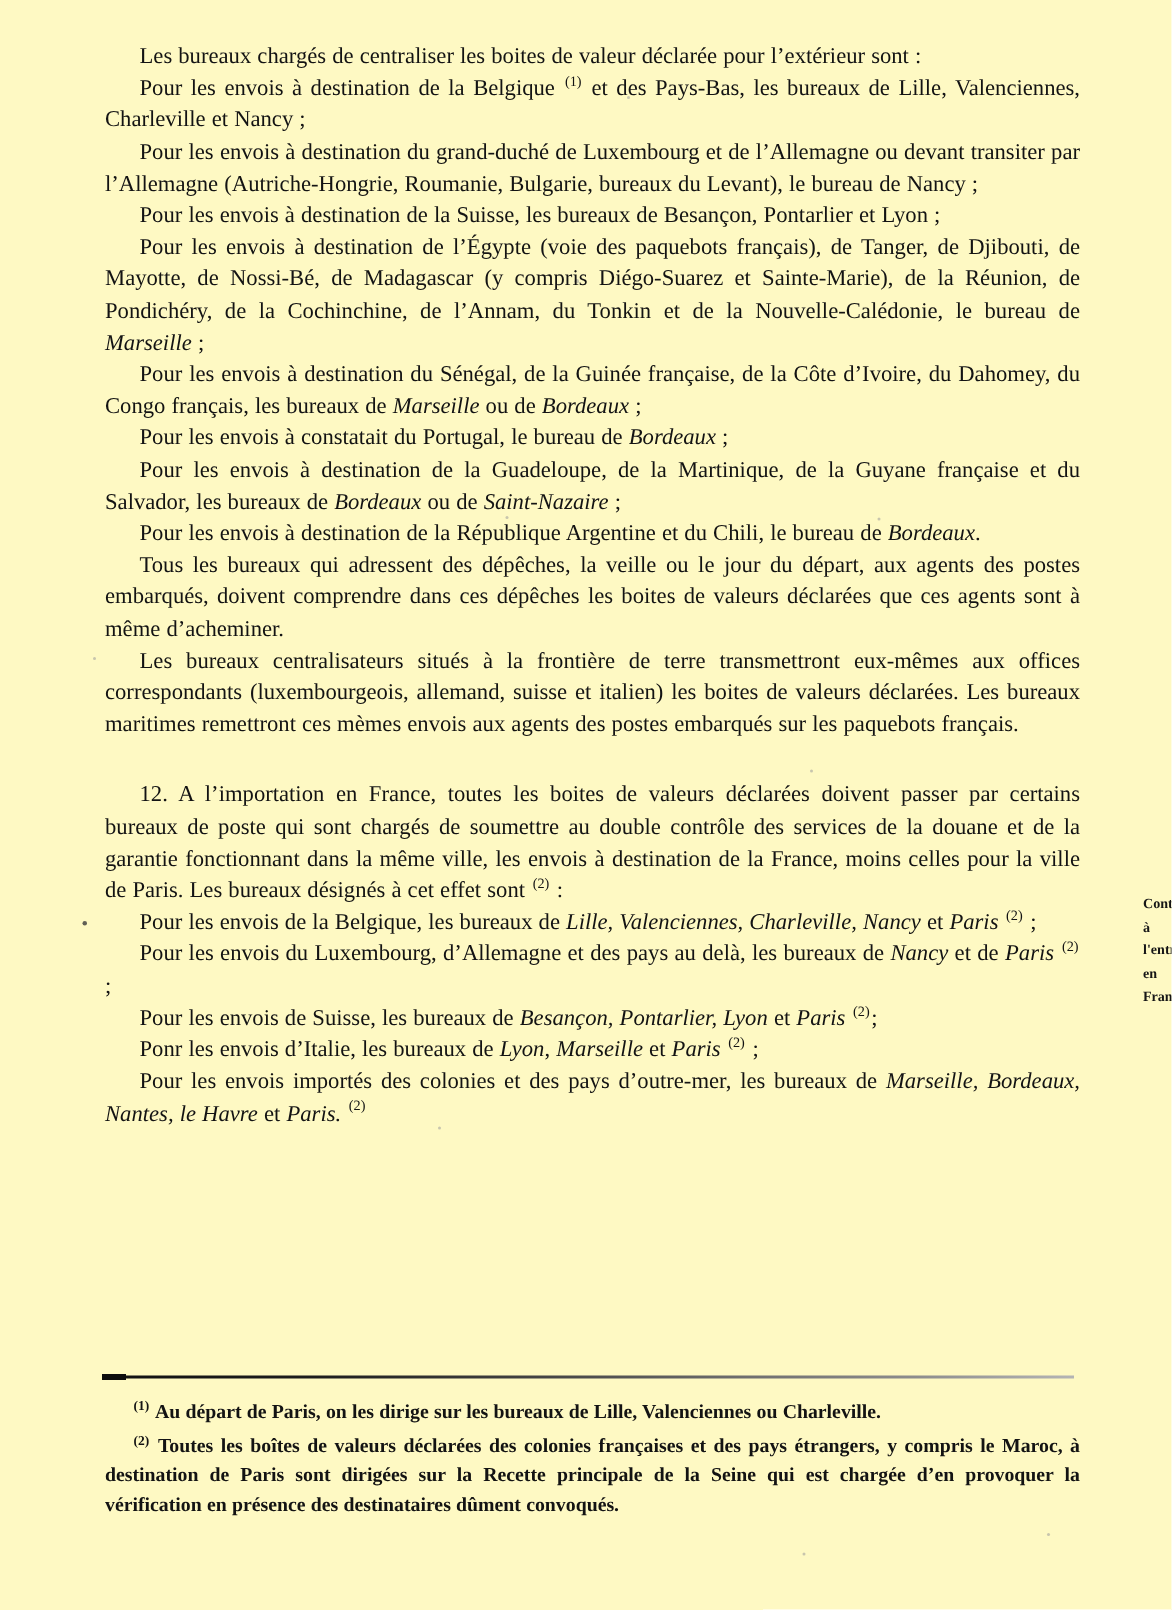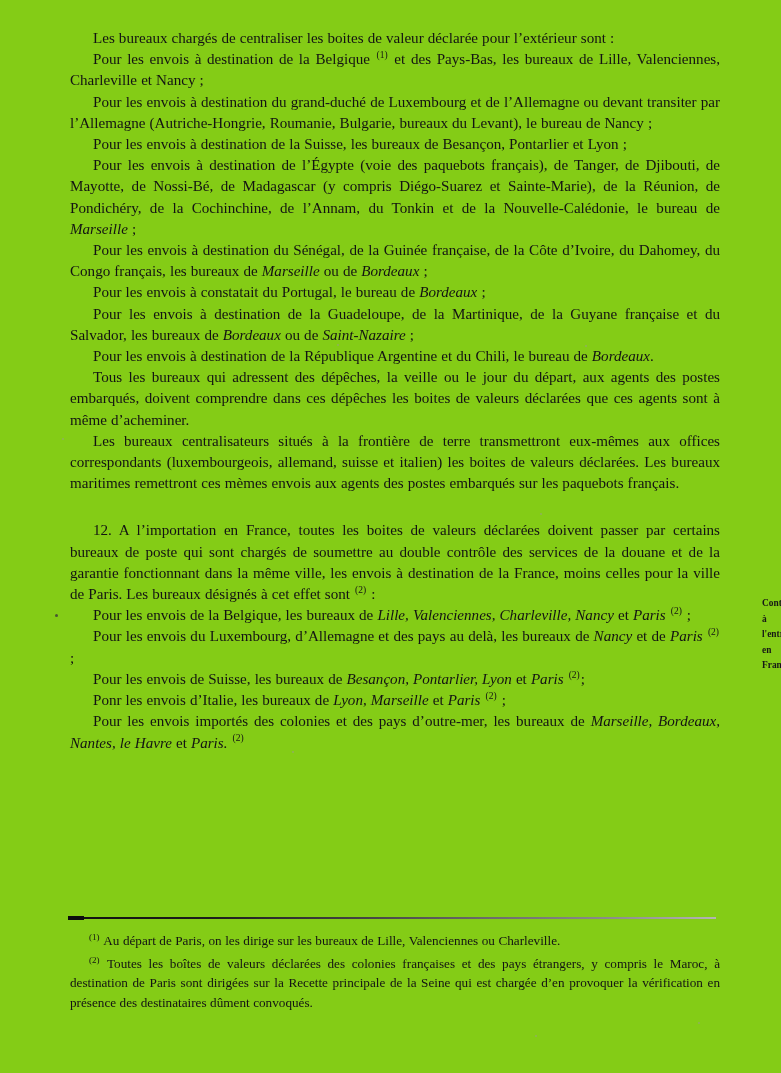--- a/index.html
+++ b/index.html
@@ -14,21 +14,21 @@
     position: relative;
     overflow: hidden;
     font-family: "Liberation Serif", "DejaVu Serif", serif;
     color: #131313;
     -webkit-font-smoothing: none;
   }
 
   .page {
     position: absolute;
     inset: 0;
-    background: #84cc16;
+    background: #fef9c3;
   }
 
   
   .text-column {
     position: absolute;
     left: 70px;
     top: 28px;
     width: 650px;
   }
 
@@ -101,20 +101,21 @@
     left: 0; top: -1px;
     width: 16px; height: 4px;
     background: #0d0d0d;
   }
 
   .footnotes {
     position: absolute;
     left: 70px;
     top: 931px;
     width: 650px;
+    font-weight: bold;
   }
   .footnote {
     margin: 0 0 4px 0;
     font-size: 13.2px;
     line-height: 19.2px;
     text-align: justify;
     text-indent: 18px;
     word-spacing: 0.2px;
   }
   .footnote sup.fn { font-size: 9px; }

